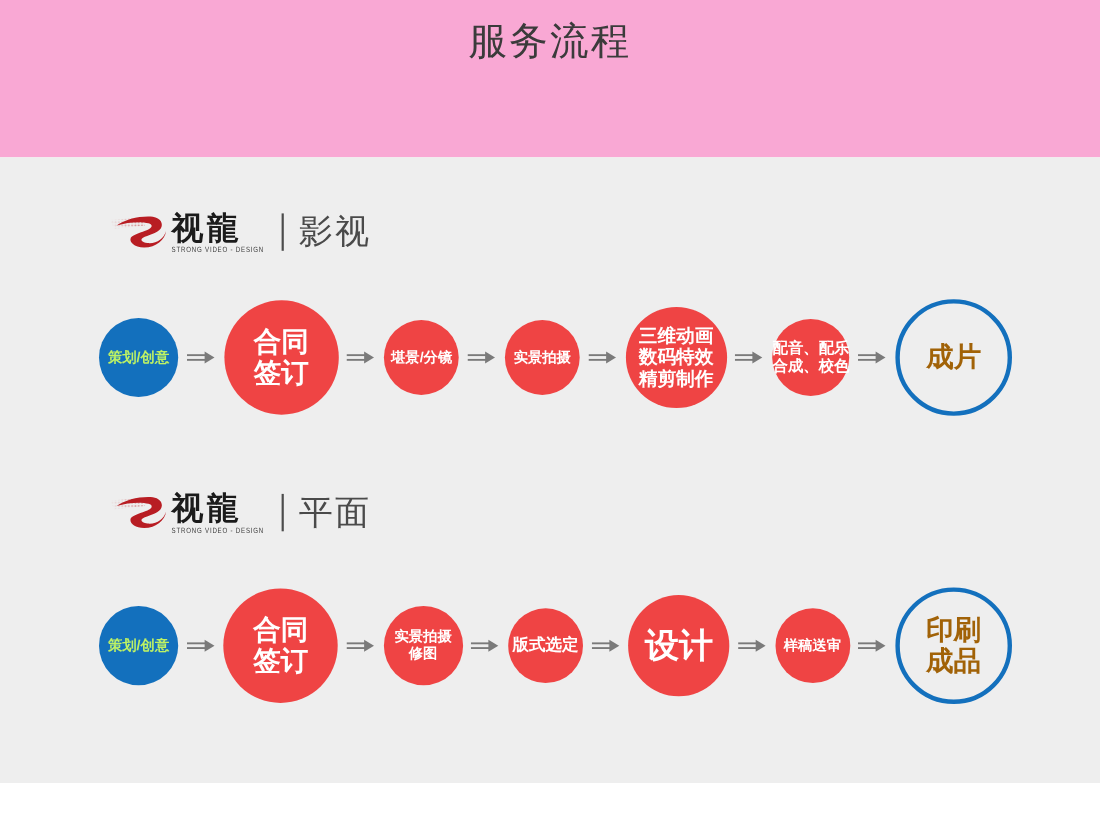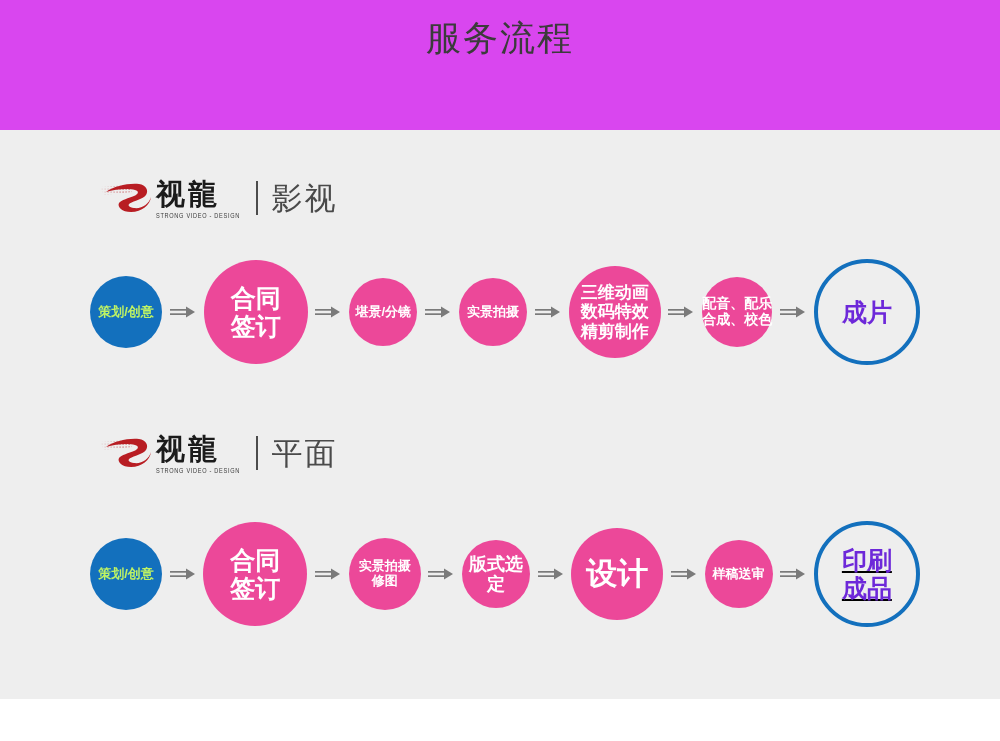--- a/index.html
+++ b/index.html
@@ -18,38 +18,38 @@
     height: 741px;
     background: #ffffff;
   }
 
   
   .title-band {
     position: absolute;
     left: 0; top: 0;
     width: 1000px;
     height: 143px;
-    background: #d946ef;
+    background: #f9a8d4;
   }
   .page-title {
     position: absolute;
     left: 0; top: 16px;
     width: 1000px;
     text-align: center;
     font-size: 35px;
     font-weight: 400;
     color: #3b3b3b;
     letter-spacing: 2px;
     line-height: 44px;
   }
 
   
   .content-band {
     position: absolute;
-    left: 0; top: 130px;
+    left: 0; top: 143px;
     width: 1000px;
     height: 569px;
     background: #eeeeee;
   }
 
   .bottom-band {
     position: absolute;
     left: 0; top: 712px;
     width: 1000px;
     height: 29px;
@@ -138,29 +138,29 @@
     font-weight: 700;
     line-height: 1.12;
   }
 
   .node.blue-fill {
     background: #1370bd;
   }
   .node.blue-fill .node-label { color: #bef264; }
 
   .node.gray-fill {
-    background: #ec4899;
+    background: #ef4444;
   }
   .node.gray-fill .node-label { color: #ffffff; }
 
   .node.blue-outline {
     background: #eeeeee;
     border: 4px solid #1370bd;
   }
-  .node.blue-outline .node-label { color: #6d28d9; }
+  .node.blue-outline .node-label { color: #a16207; }
 
   
   .arrow {
     position: relative;
     flex: 0 0 auto;
     height: 20px;
     display: flex;
     align-items: center;
   }
   .arrow svg { display: block; }
@@ -335,21 +335,21 @@
 修图</div>
         </div>
         <div class="arrow">
           <svg width="26" height="16" viewBox="0 0 26 16">
             <rect x="0" y="5" width="17" height="1.7" fill="#7a7a7a"></rect>
             <rect x="0" y="9.3" width="17" height="1.7" fill="#7a7a7a"></rect>
             <path d="M16,2.5 L25,8 L16,13.5 Z" fill="#7a7a7a"></path>
           </svg>
         </div>
         <div class="node gray-fill" style="width: 68px; height: 68px;">
-          <div class="node-label" style="font-size: 18px;">版式选定</div>
+          <div class="node-label" style="font-size: 15px;">版式选定</div>
         </div>
         <div class="arrow">
           <svg width="26" height="16" viewBox="0 0 26 16">
             <rect x="0" y="5" width="17" height="1.7" fill="#7a7a7a"></rect>
             <rect x="0" y="9.3" width="17" height="1.7" fill="#7a7a7a"></rect>
             <path d="M16,2.5 L25,8 L16,13.5 Z" fill="#7a7a7a"></path>
           </svg>
         </div>
         <div class="node gray-fill" style="width: 92px; height: 92px;">
           <div class="node-label" style="font-size: 31px;">设计</div>
@@ -364,21 +364,21 @@
         <div class="node gray-fill" style="width: 68px; height: 68px;">
           <div class="node-label" style="font-size: 13px;">样稿送审</div>
         </div>
         <div class="arrow">
           <svg width="26" height="16" viewBox="0 0 26 16">
             <rect x="0" y="5" width="17" height="1.7" fill="#7a7a7a"></rect>
             <rect x="0" y="9.3" width="17" height="1.7" fill="#7a7a7a"></rect>
             <path d="M16,2.5 L25,8 L16,13.5 Z" fill="#7a7a7a"></path>
           </svg>
         </div>
-        <div class="node blue-outline" style="width: 106px; height: 106px; text-decoration: underline;">
+        <div class="node blue-outline" style="width: 106px; height: 106px;">
           <div class="node-label" style="font-size: 25px;">印刷
 成品</div>
         </div>
       </div>
 
   </div>
 
   <div class="bottom-band"></div>
 </div>
 

